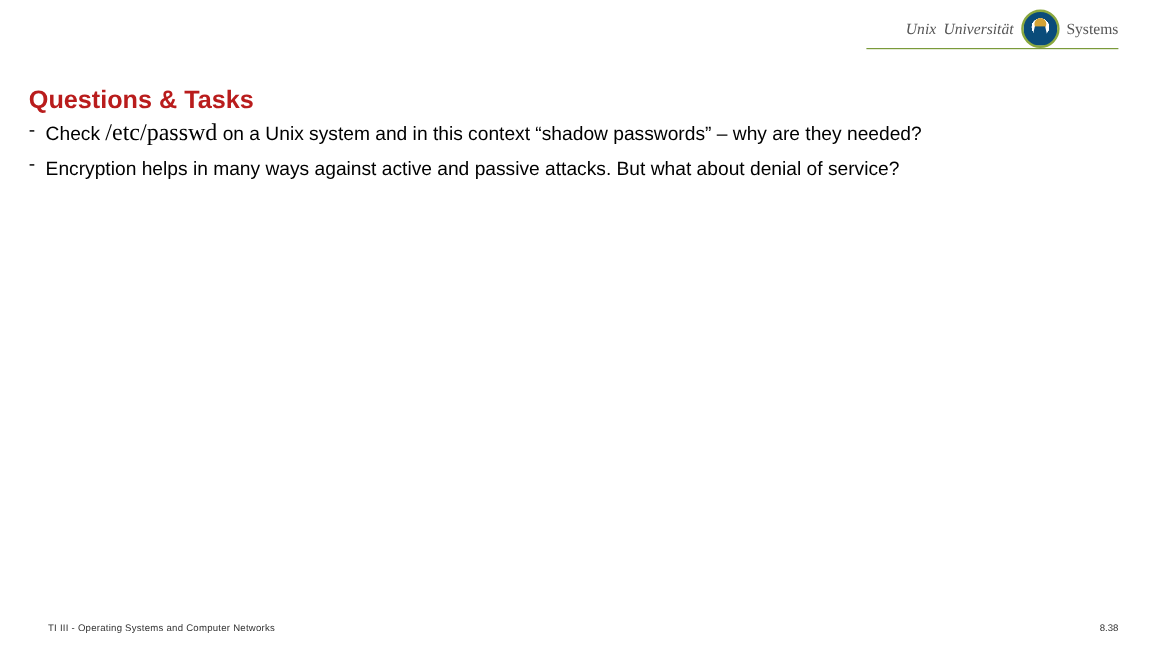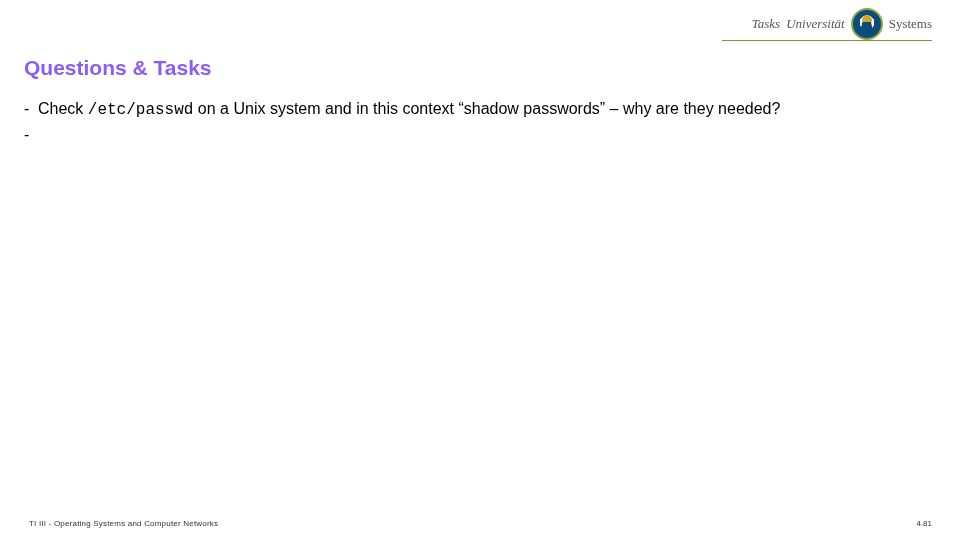--- a/index.html
+++ b/index.html
@@ -51,25 +51,25 @@
     position: absolute;
     left: 50%; top: 42%;
     width: 14px; height: 12px;
     background: #0a4c7a;
     transform: translateX(-50%);
     clip-path: polygon(20% 0, 80% 0, 100% 100%, 0 100%);
   }
 
   .title {
     position: absolute;
-    top: 56px;
+    top: 72px;
     left: 24px;
     font-size: 21px;
     font-weight: bold;
-    color: #8b5cf6;
+    color: #b91c1c;
   }
 
   .bullets {
     position: absolute;
     top: 98px;
     left: 24px;
     right: 28px;
   }
   .bullet {
     display: flex;
@@ -77,59 +77,62 @@
     font-size: 16px;
     line-height: 1.35;
     margin-bottom: 2px;
   }
   .bullet .dash {
     width: 14px;
     flex-shrink: 0;
   }
   .bullet .text b { font-weight: normal; }
   .bullet .text code {
-    font-family: Liberation Mono, monospace;
-    font-size: 16px;
+    font-family: Liberation Serif, serif;
+    font-size: 20px;
   }
 
   .footer-left {
     position: absolute;
     bottom: 12px;
-    left: 29px;
+    left: 40px;
     font-size: 8px;
     color: #333;
     letter-spacing: 0.2px;
   }
   .footer-right {
     position: absolute;
     bottom: 12px;
     right: 28px;
     font-size: 8px;
     color: #333;
   }
 </style>
 </head>
 <body>
 
 <div class="header">
-  <span class="brand-word em">Tasks</span>
+  <span class="brand-word em">Unix</span>
   <span class="brand-word em">Universität</span>
   <span class="seal"></span>
   <span class="brand-word">Systems</span>
 </div>
 <div class="brand-line"></div>
 
 <h1 class="title">Questions &amp; Tasks</h1>
 
 <div class="bullets">
   <div class="bullet">
     <span class="dash">-</span>
     <span class="text">
       <b>Check </b><code>/etc/passwd</code><b> on a Unix system and in this context “shadow passwords” – why are they needed?</b>
     </span>
   </div>
   <div class="bullet">
     <span class="dash">-</span>
+    <span class="text">
+      <b>Encryption helps in many ways against active and passive attacks. But what about denial of service?</b><code></code><b></b>
+    </span>
   </div>
 </div>
 
 <div class="footer-left">TI III - Operating Systems and Computer Networks</div>
-<div class="footer-right">4.81</div>
+<div class="footer-right">8.38</div>
 
 </body></html>

